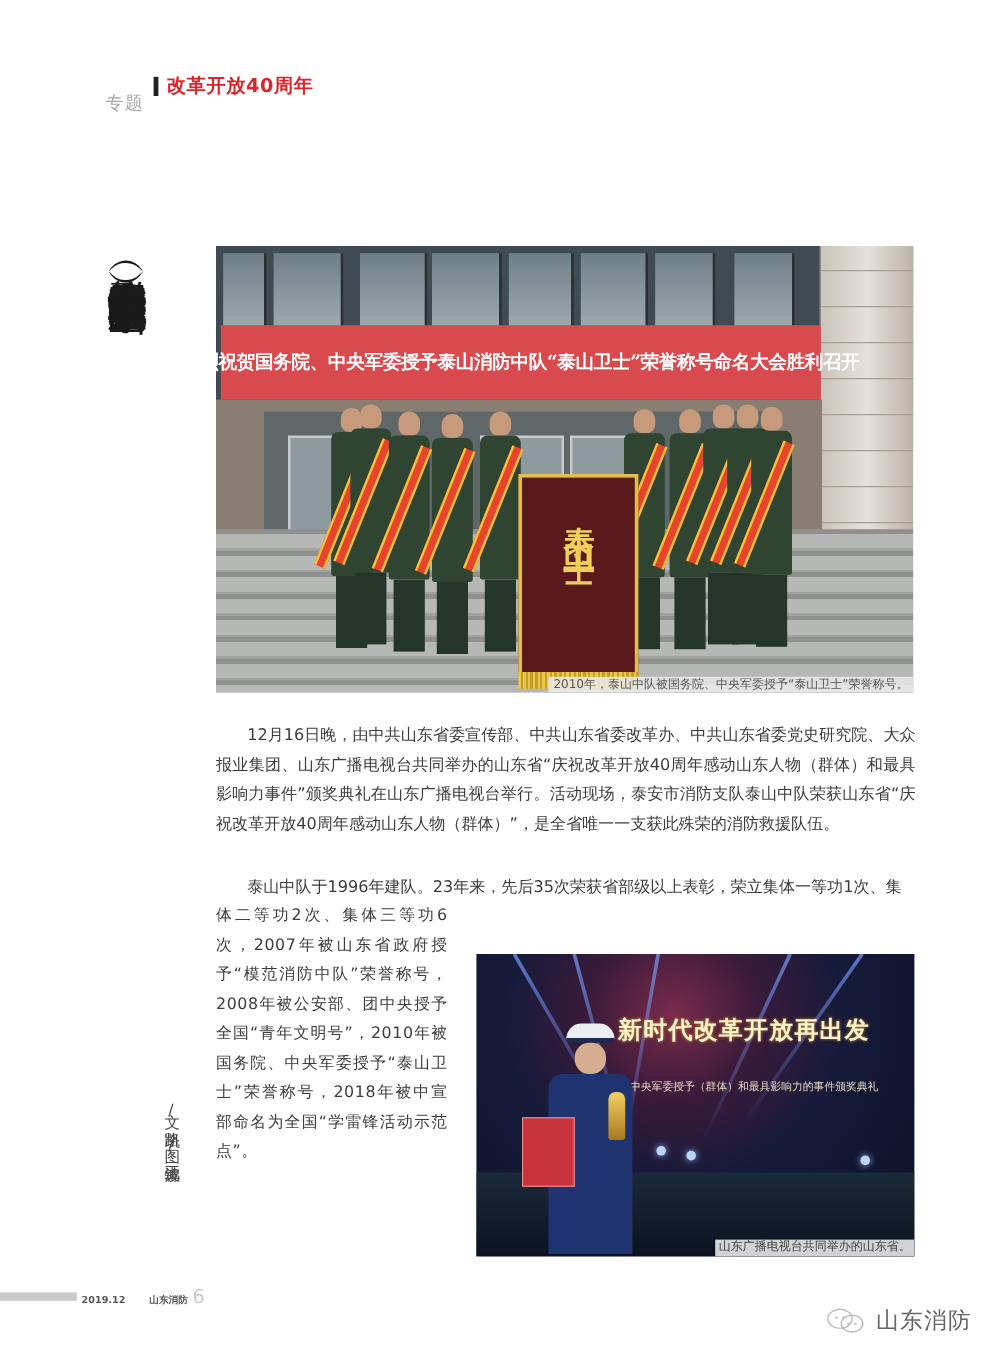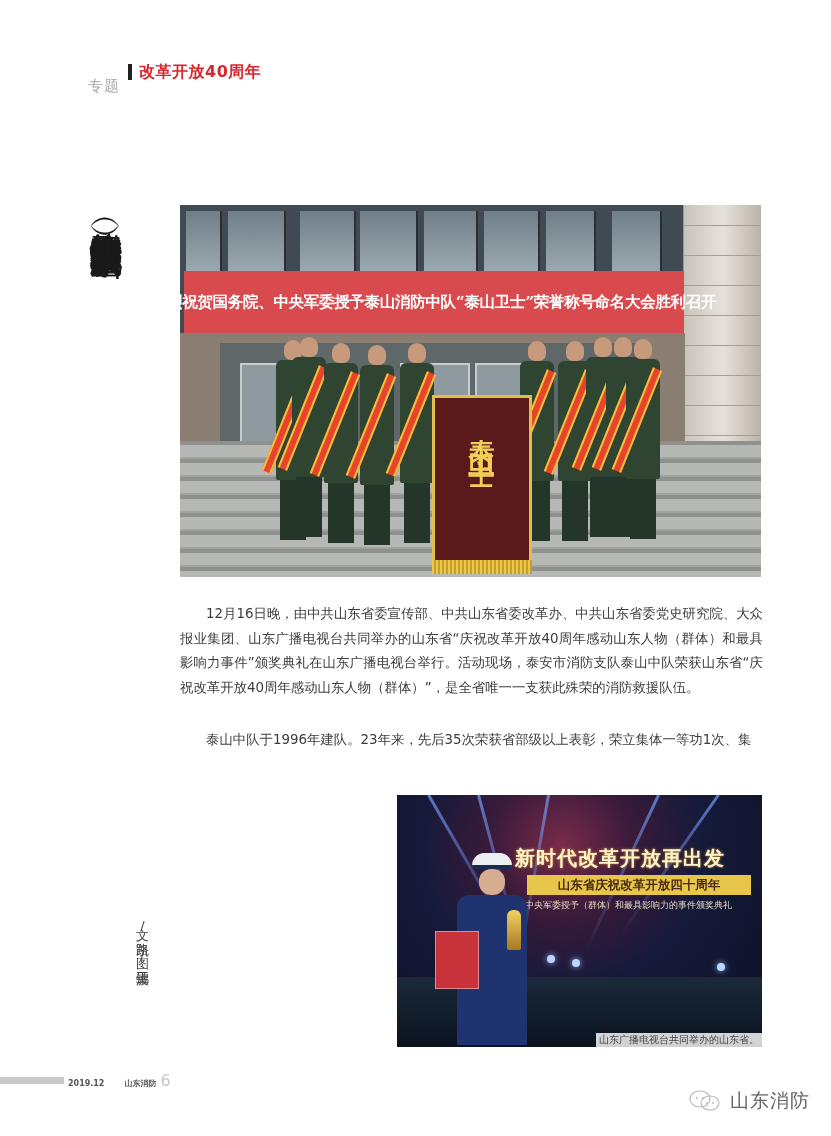--- a/index.html
+++ b/index.html
@@ -202,35 +202,36 @@
       <div class="body">
         <div class="sash"></div>
       </div>
       <div class="legs"></div>
     </div>
 
   <div class="flag">
     <div class="big">泰山卫士</div>
     <div class="fringe"></div>
   </div>
+  <div class="cap1">2010年，泰山中队被国务院、中央军委授予“泰山卫士”荣誉称号。</div>
 </div>
 
 <p class="para p1">12月16日晚，由中共山东省委宣传部、中共山东省委改革办、中共山东省委党史研究院、大众报业集团、山东广播电视台共同举办的山东省“庆祝改革开放40周年感动山东人物（群体）和最具影响力事件”颁奖典礼在山东广播电视台举行。活动现场，泰安市消防支队泰山中队荣获山东省“庆祝改革开放40周年感动山东人物（群体）”，是全省唯一一支获此殊荣的消防救援队伍。</p>
 <p class="para p2">泰山中队于1996年建队。23年来，先后35次荣获省部级以上表彰，荣立集体一等功1次、集</p>
 <div class="para col">
+  <span>体二等功2次、集体三等功6次，2007年被山东省政府授予“模范消防中队”荣誉称号，2008年被公安部、团中央授予全国“青年文明号”，2010年被国务院、中央军委授予“泰山卫士”荣誉称号，2018年被中宣部命名为全国“学雷锋活动示范点”。</span>
 </div>
 
 <div class="photo2">
   <div class="beam" style="left:30px;transform:rotate(-30deg)"></div>
   <div class="beam" style="left:80px;transform:rotate(-15deg)"></div>
   <div class="beam" style="left:150px;transform:rotate(10deg)"></div>
   <div class="beam" style="left:260px;transform:rotate(25deg)"></div>
   <div class="beam" style="left:320px;transform:rotate(35deg)"></div>
   <div class="stage-title">新时代改革开放再出发</div>
-  <div class="stage-sub">山东省庆祝改革开放四十周年</div>
   <div class="stage-sub2">中央军委授予（群体）和最具影响力的事件颁奖典礼</div>
   <div class="floor"></div>
   <div class="light" style="left:150px;top:160px"></div>
   <div class="light" style="left:175px;top:164px"></div>
   <div class="light" style="left:320px;top:168px"></div>
   <div class="person">
     <div class="hat"></div>
       <div class="face"></div>
       <div class="torso"></div>
   </div>

